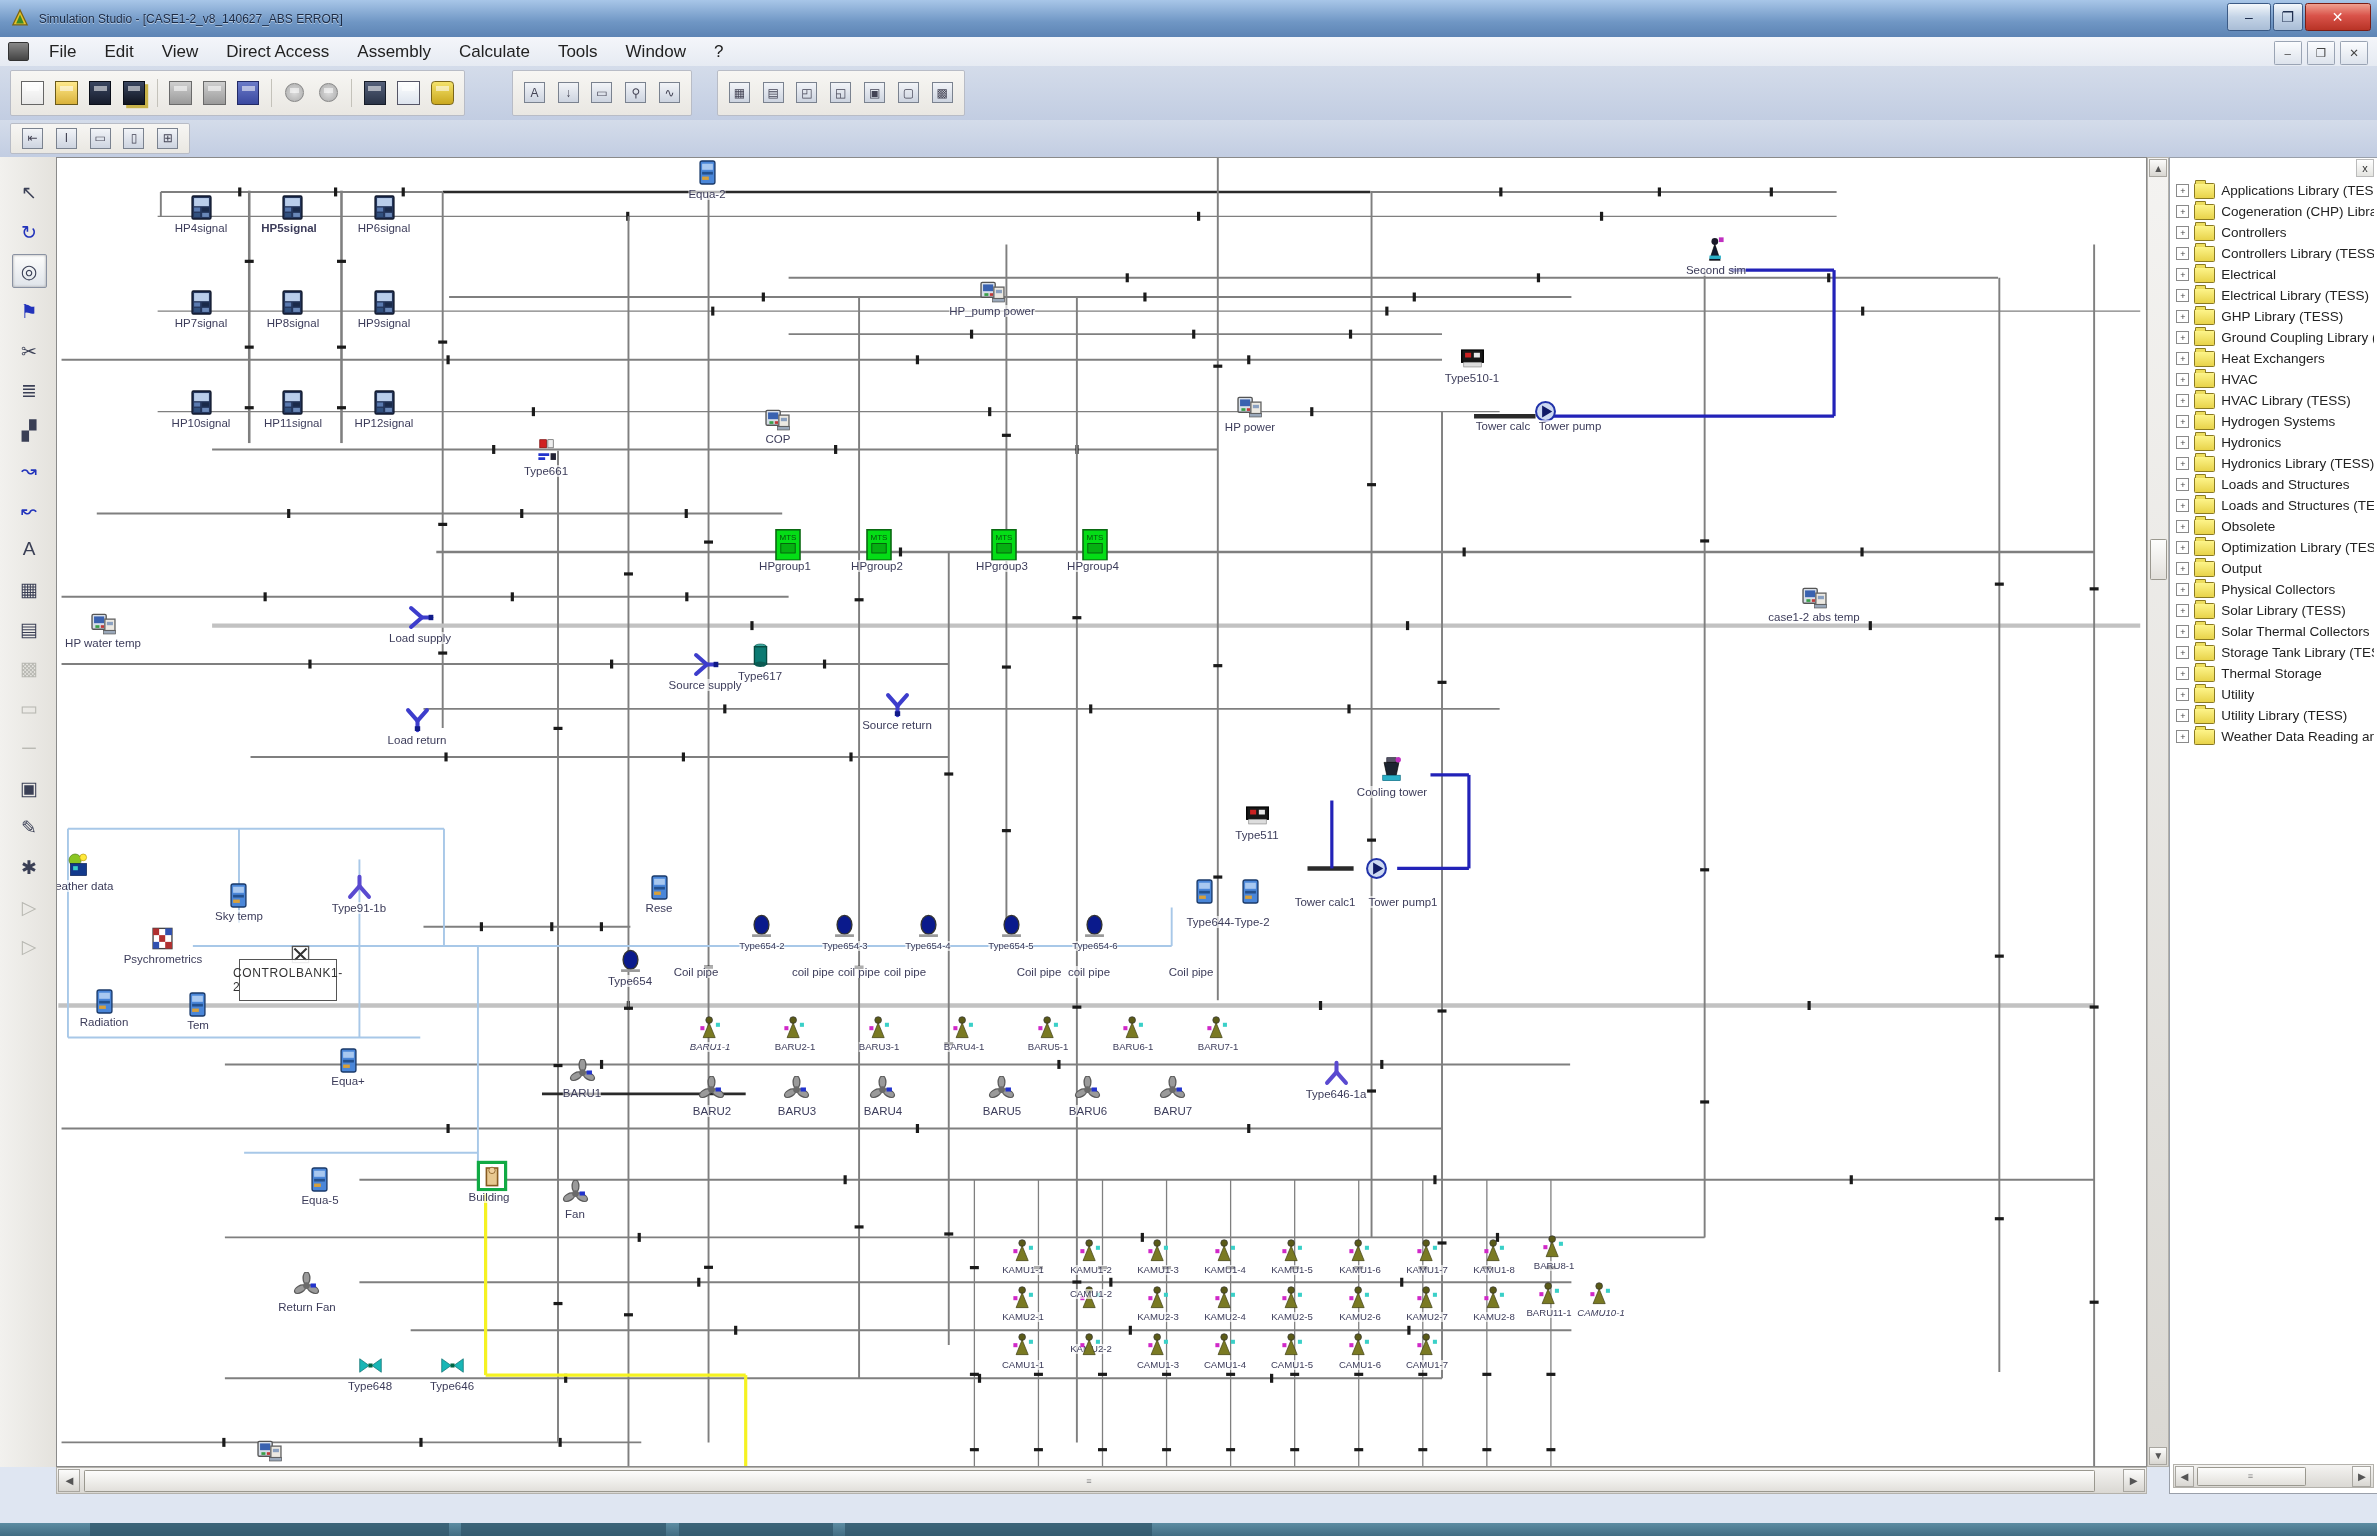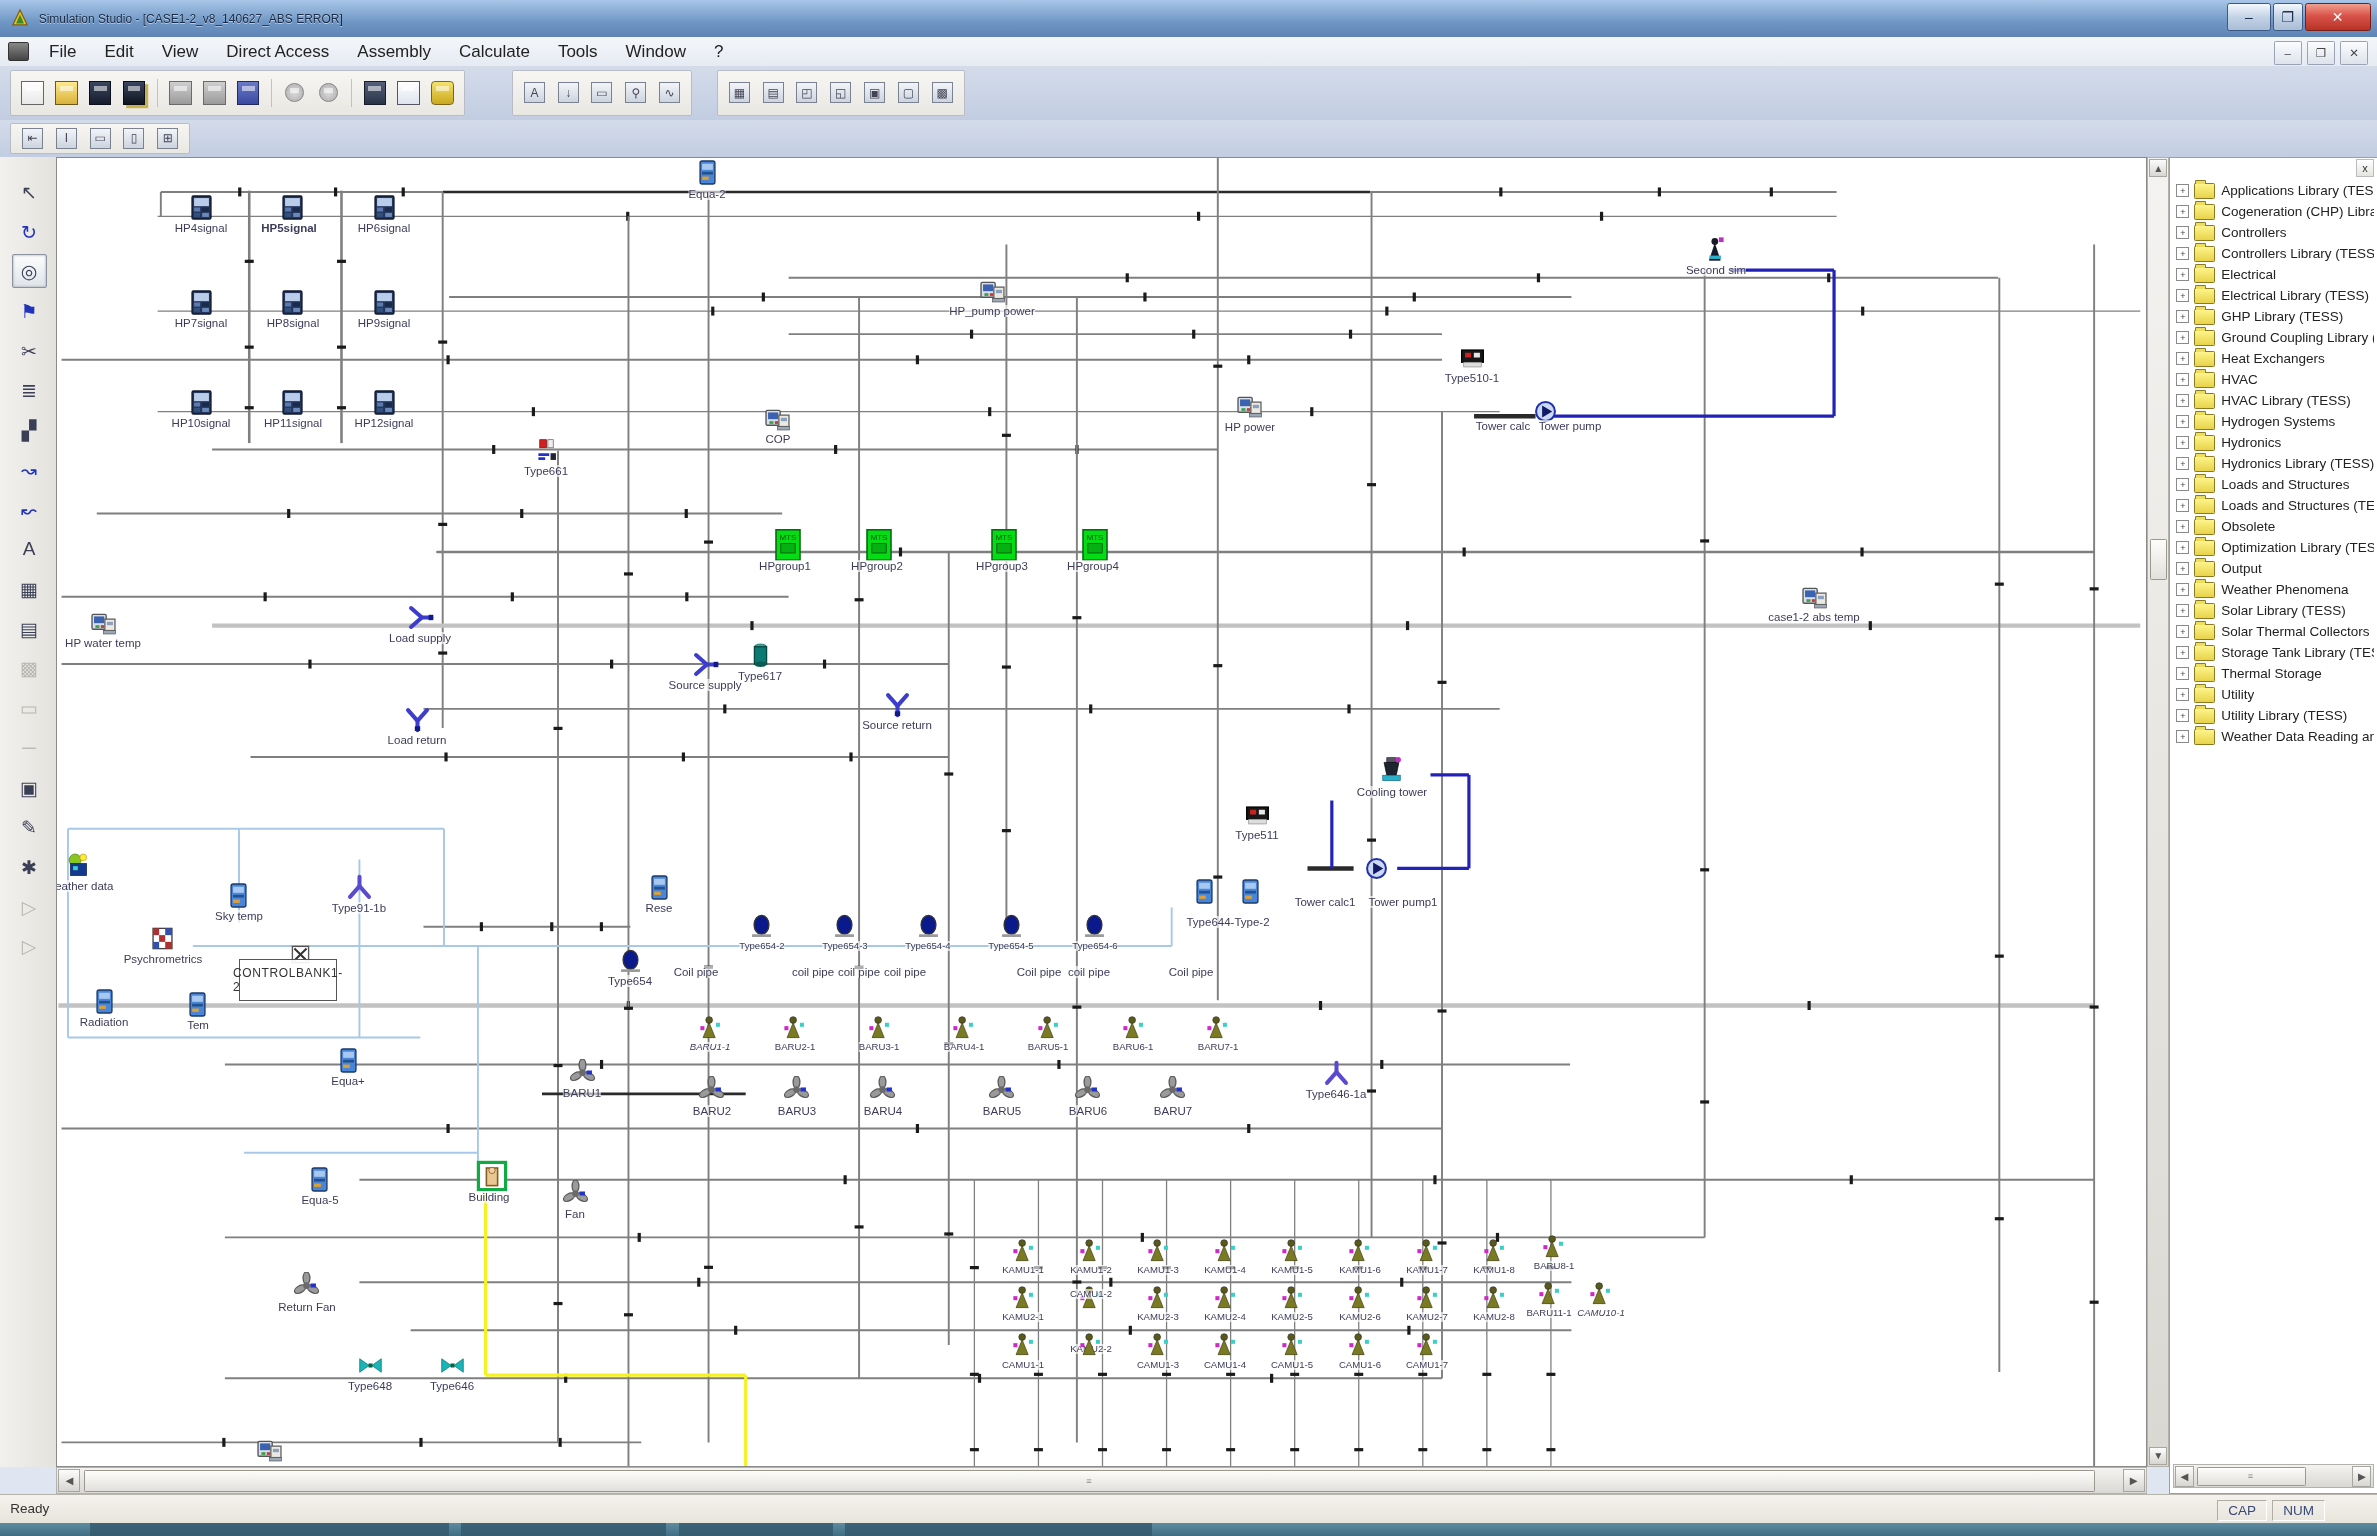--- a/index.html
+++ b/index.html
@@ -1334,21 +1334,21 @@
           <div class="tlabel">Optimization Library (TESS)</div>
         </div>
         <div class="trow">
           <div class="texp">+</div>
           <div class="tfolder"></div>
           <div class="tlabel">Output</div>
         </div>
         <div class="trow">
           <div class="texp">+</div>
           <div class="tfolder"></div>
-          <div class="tlabel">Weather Phenomena</div>
+          <div class="tlabel">Physical Collectors</div>
         </div>
         <div class="trow">
           <div class="texp">+</div>
           <div class="tfolder"></div>
           <div class="tlabel">Solar Library (TESS)</div>
         </div>
         <div class="trow">
           <div class="texp">+</div>
           <div class="tfolder"></div>
           <div class="tlabel">Solar Thermal Collectors</div>
@@ -1379,25 +1379,20 @@
           <div class="tlabel">Weather Data Reading and F</div>
         </div>
       </div>
     <div class="sb" style="left:2.6px;bottom:5.1px;width:201px;height:24px;">
       <div class="sb-arrow" style="left:1.3px;top:1.3px;width:19px;height:20.5px;">◀</div>
       <div class="sb-thumb" style="left:23px;top:1.9px;width:109px;height:19px;">≡</div>
       <div class="sb-arrow" style="right:1.3px;top:1.3px;width:19px;height:20.5px;">▶</div>
     </div>
   </div>
 
-  <div id="statusbar">
-    <span id="status-left">Ready</span>
-    <div class="statcell" id="cell-cap" style="left:2217px;">CAP</div>
-    <div class="statcell" id="cell-num" style="left:2272px;">NUM</div>
-  </div>
 
   <div id="taskstrip">
     <div class="taskseg" style="left:90px;width:359px;"></div>
     <div class="taskseg" style="left:461px;width:205px;"></div>
     <div class="taskseg" style="left:679px;width:154px;"></div>
     <div class="taskseg" style="left:845px;width:307px;"></div>
   </div>
 </div>
 
 

